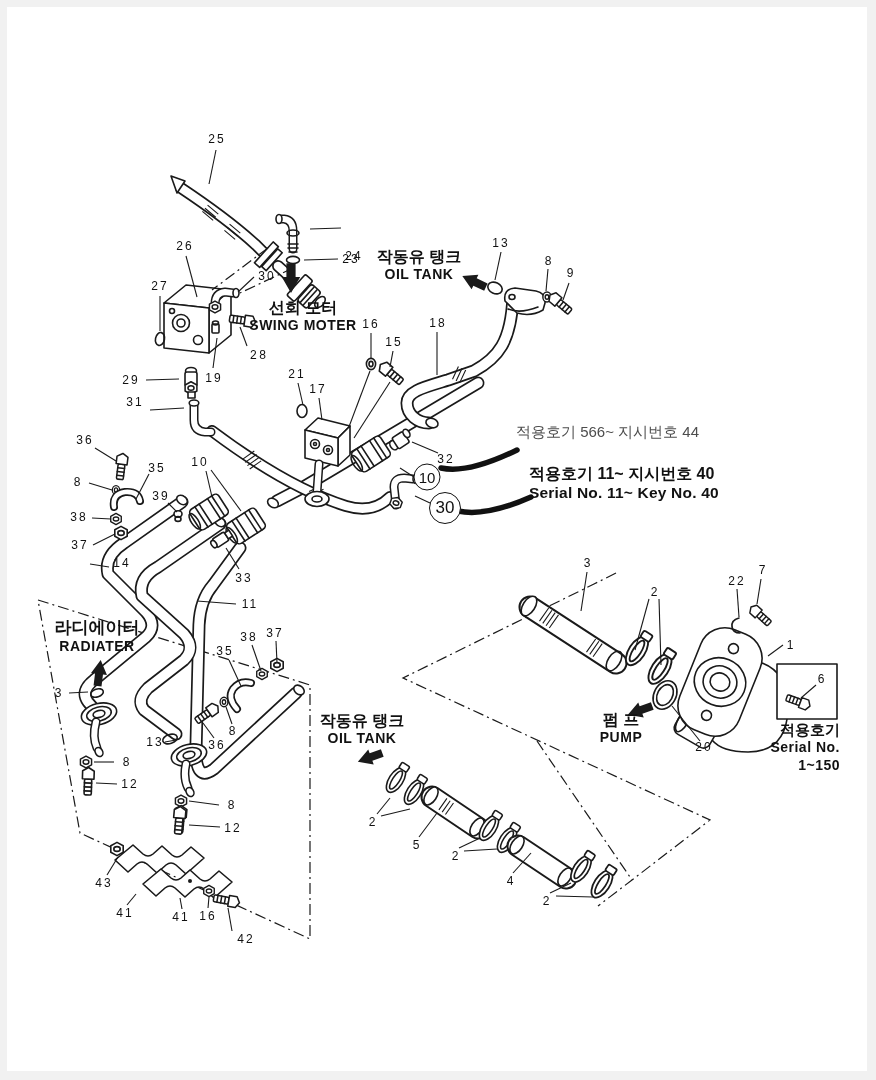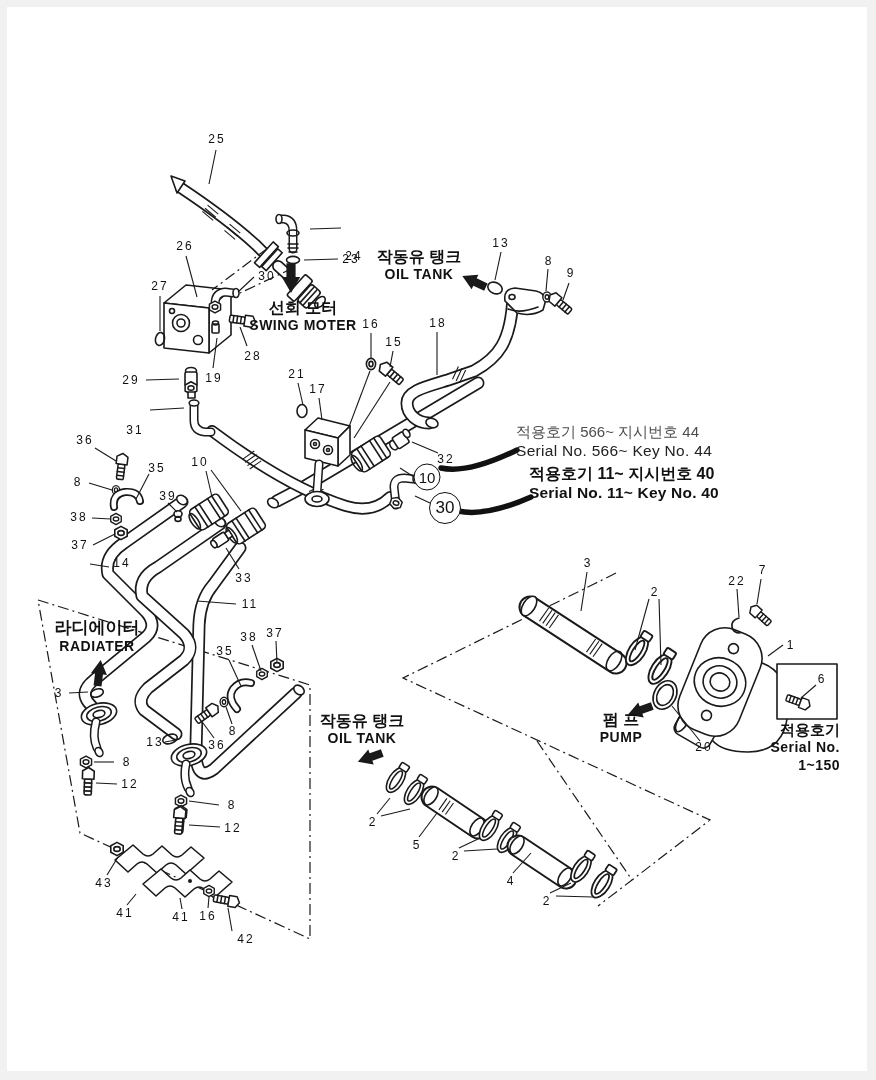--- a/index.html
+++ b/index.html
@@ -423,21 +423,20 @@
 <div class="ann center" style="left:359px;top:247px;width:120px;">
   <div class="kr">작동유 탱크</div>
   <div class="en">OIL TANK</div>
 </div>
 <div class="ann center" style="left:243px;top:298px;width:120px;">
   <div class="kr">선회 모터</div>
   <div class="en">SWING MOTER</div>
 </div>
 <div class="ann note1" style="left:516px;top:423px;">
   <div class="kr">적용호기  566~ 지시번호 44</div>
-  <div class="en">Serial No.  566~  Key No. 44</div>
 </div>
 <div class="ann note2" style="left:529px;top:464px;">
   <div class="kr">적용호기 11~ 지시번호 40</div>
   <div class="en">Serial No. 11~  Key No. 40</div>
 </div>
 <div class="ann center" style="left:37px;top:618px;width:120px;">
   <div class="kr" style="font-size:17px;">라디에이터</div>
   <div class="en">RADIATER</div>
 </div>
 <div class="ann center" style="left:302px;top:711px;width:120px;">
@@ -454,28 +453,28 @@
   <div class="en" style="font-weight:600;">1~150</div>
 </div>
 
 <div id="labels-layer">
     <div class="plabel" style="left: 217px; top: 139px;">25</div>
     <div class="plabel" style="left: 354px; top: 220px; margin-top: 36px;">24</div>
     <div class="plabel" style="left: 351px; top: 259px;">23</div>
     <div class="plabel" style="left: 185px; top: 246px;">26</div>
     <div class="plabel" style="left: 160px; top: 286px;">27</div>
     <div class="plabel" style="left: 267px; top: 276px;">30</div>
-    <div class="plabel" style="left: 253px; top: 356px;">28</div>
+    <div class="plabel" style="left: 259px; top: 356px; font-family: Liberation Mono, monospace;">28</div>
     <div class="plabel" style="left: 214px; top: 378px;">19</div>
     <div class="plabel" style="left: 131px; top: 380px;">29</div>
-    <div class="plabel" style="left: 135px; top: 430px;">31</div>
+    <div class="plabel" style="left: 135px; top: 402px;">31</div>
     <div class="plabel" style="left: 85px; top: 440px;">36</div>
     <div class="plabel" style="left: 78px; top: 482px;">8</div>
     <div class="plabel" style="left: 157px; top: 468px;">35</div>
-    <div class="plabel" style="left: 168px; top: 496px;">39</div>
+    <div class="plabel" style="left: 161px; top: 496px;">39</div>
     <div class="plabel" style="left: 79px; top: 517px;">38</div>
     <div class="plabel" style="left: 80px; top: 545px;">37</div>
     <div class="plabel" style="left: 77px; top: 563px; margin-left: 45px;">14</div>
     <div class="plabel" style="left: 200px; top: 462px;">10</div>
     <div class="plabel" style="left: 244px; top: 578px;">33</div>
     <div class="plabel" style="left: 250px; top: 604px;">11</div>
     <div class="plabel" style="left: 297px; top: 374px;">21</div>
     <div class="plabel" style="left: 318px; top: 389px;">17</div>
     <div class="plabel" style="left: 371px; top: 324px;">16</div>
     <div class="plabel" style="left: 394px; top: 342px;">15</div>

